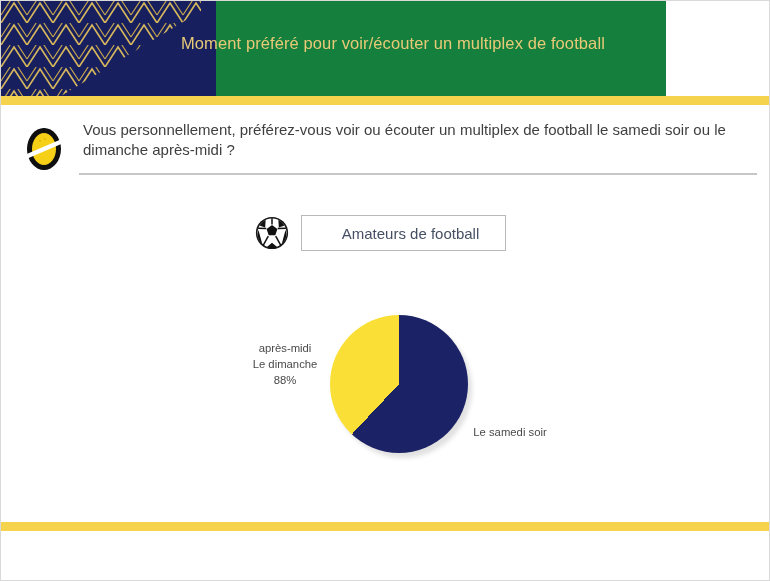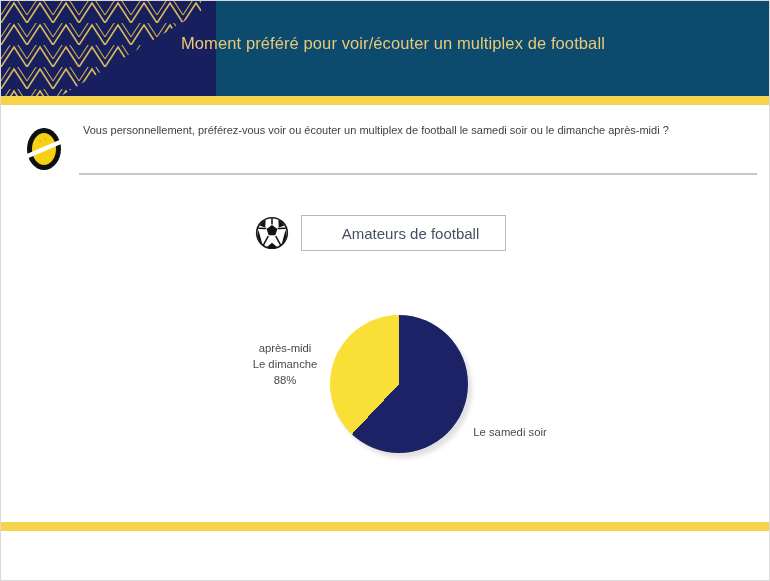--- a/index.html
+++ b/index.html
@@ -18,23 +18,23 @@
     overflow: hidden;
     box-sizing: border-box;
     border: 1px solid #d9d9d9;
   }
 
   
   .header-band {
     position: absolute;
     left: 0;
     top: 0;
-    width: 770px;
+    width: 665px;
     height: 95px;
-    background: #0c4a6e;
+    background: #15803d;
     overflow: hidden;
   }
   .header-pattern {
     position: absolute;
     left: 0;
     top: 0;
     width: 215px;
     height: 95px;
     overflow: hidden;
   }
@@ -63,21 +63,21 @@
     left: 20px;
     top: 124px;
     width: 46px;
     height: 48px;
   }
   .question-text {
     position: absolute;
     left: 82px;
     top: 119px;
     width: 672px;
-    font-size: 11px;
+    font-size: 15px;
     line-height: 20px;
     color: #3f3f3f;
   }
   .question-rule {
     position: absolute;
     left: 78px;
     top: 172px;
     width: 678px;
     height: 2px;
     background: #c7c7c7;

